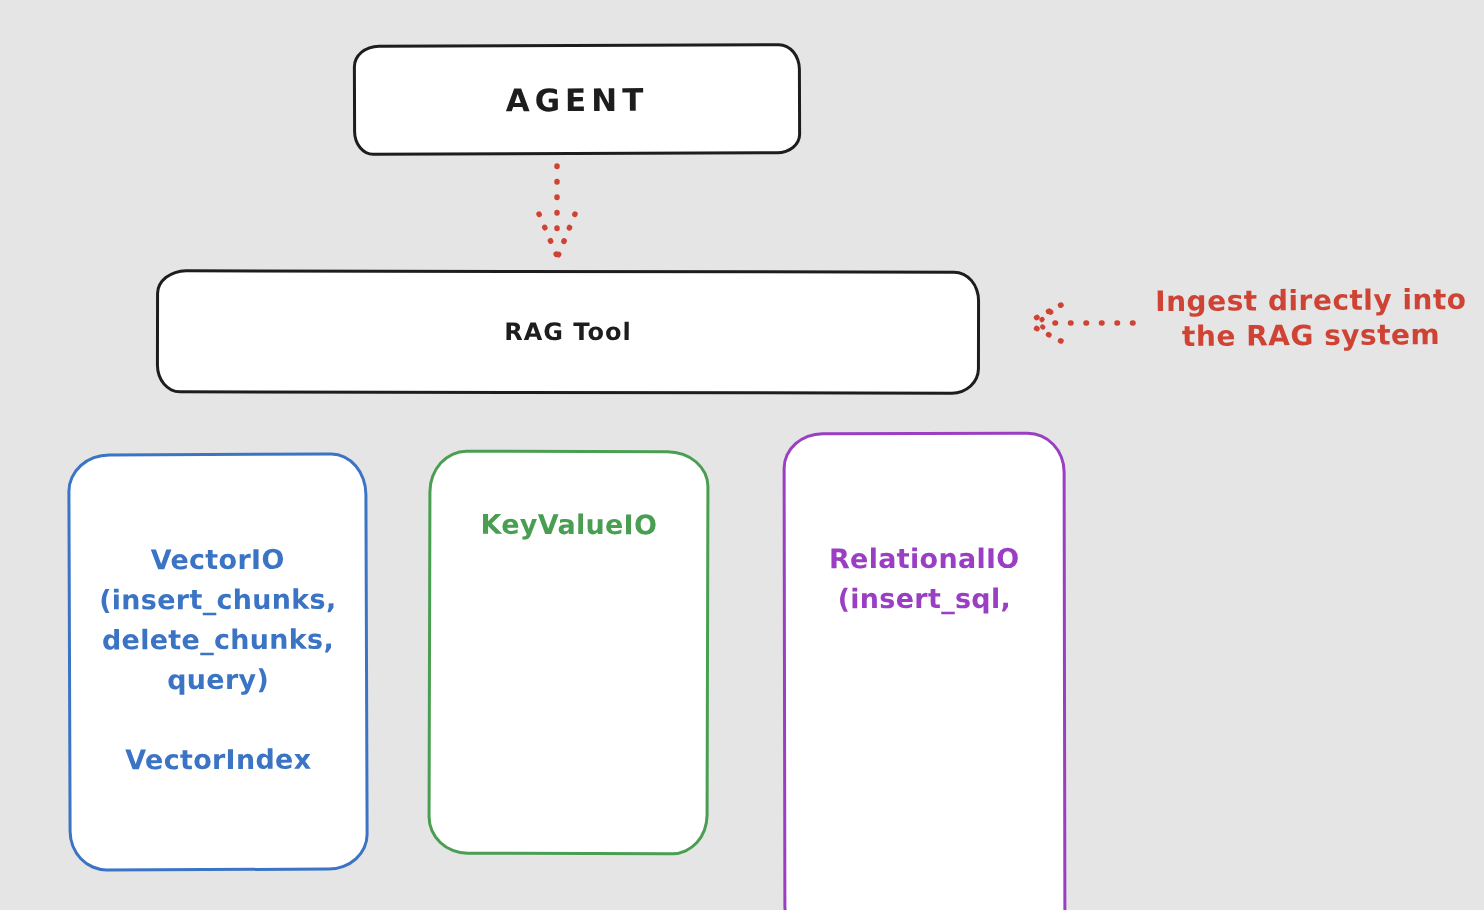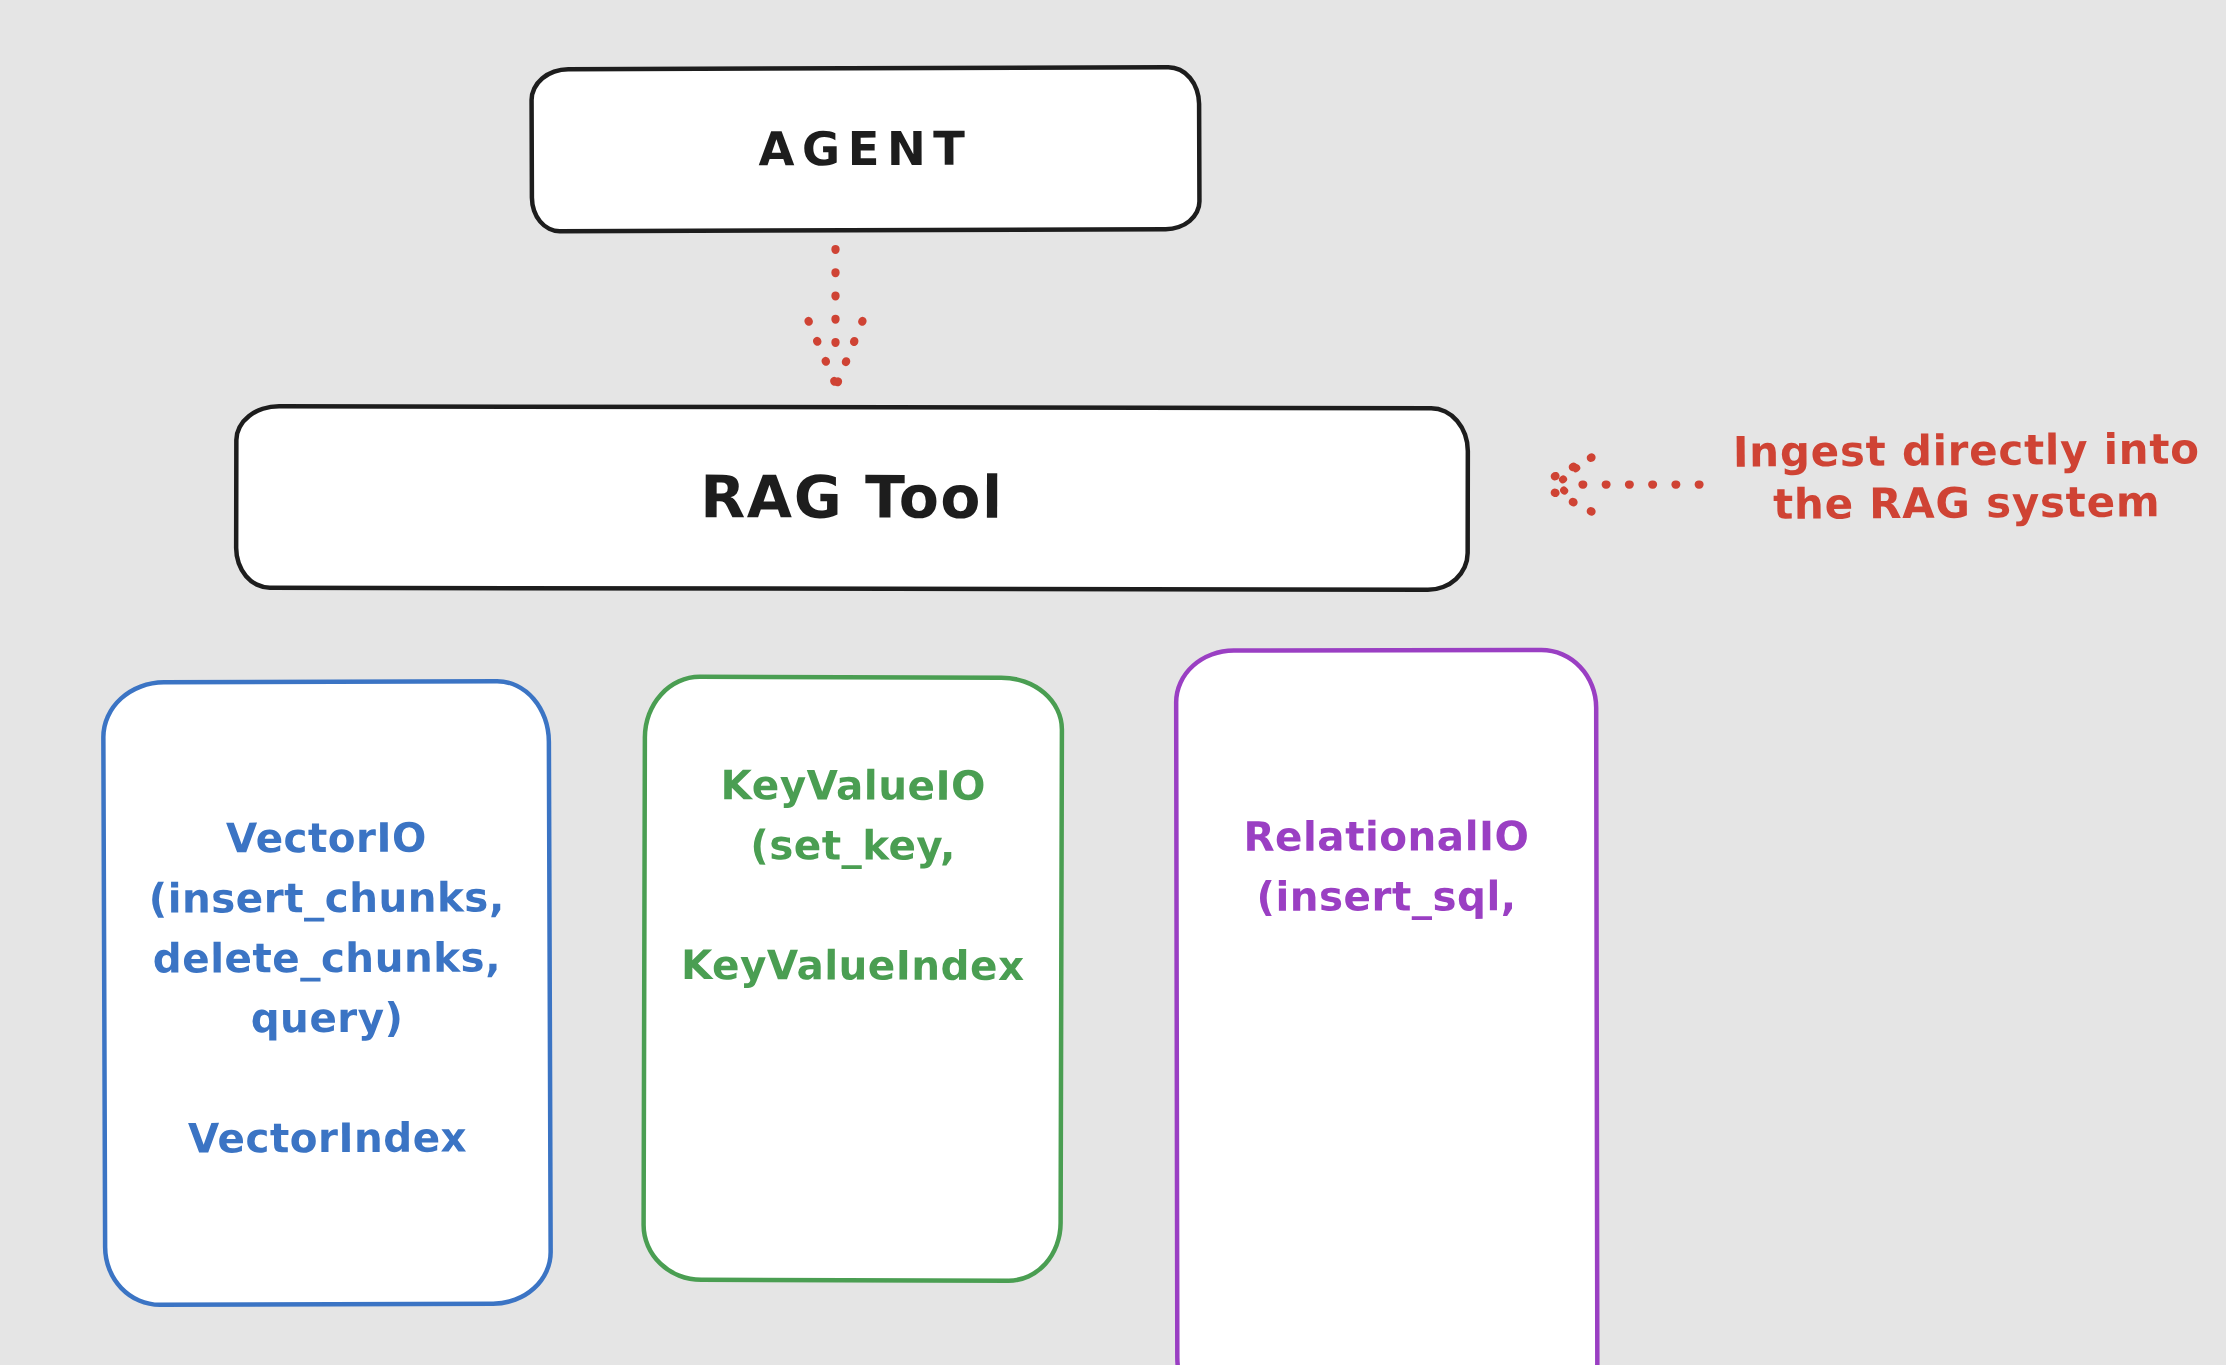--- a/index.html
+++ b/index.html
@@ -38,21 +38,21 @@
     font-weight: bold;
     letter-spacing: 5px;
   }
   .rag-box {
     left: 156px; top: 270px;
     width: 824px; height: 124px;
     border-radius: 30px 26px 28px 24px / 24px 30px 26px 28px;
     transform: rotate(0.1deg);
   }
   .rag-box .label {
-    font-size: 39px;
+    font-size: 24px;
     font-weight: 600;
     letter-spacing: 1px;
   }
   .arrow-svg {
     position: absolute;
   }
   .annotation {
     position: absolute;
     left: 1138px; top: 283px;
     width: 346px;
@@ -145,22 +145,20 @@
       <div>(insert_chunks,</div>
       <div>delete_chunks,</div>
       <div>query)</div>
       <div class="index-label">VectorIndex</div>
     </div>
   </div>
 
   <div class="box storage-box green">
     <div class="storage-text">
       <div>KeyValueIO</div>
-      <div>(set_key,</div>
-      <div class="index-label">KeyValueIndex</div>
     </div>
   </div>
 
   <div class="box storage-box purple">
     <div class="storage-text">
       <div>RelationalIO</div>
       <div>(insert_sql,</div>
     </div>
   </div>
 

